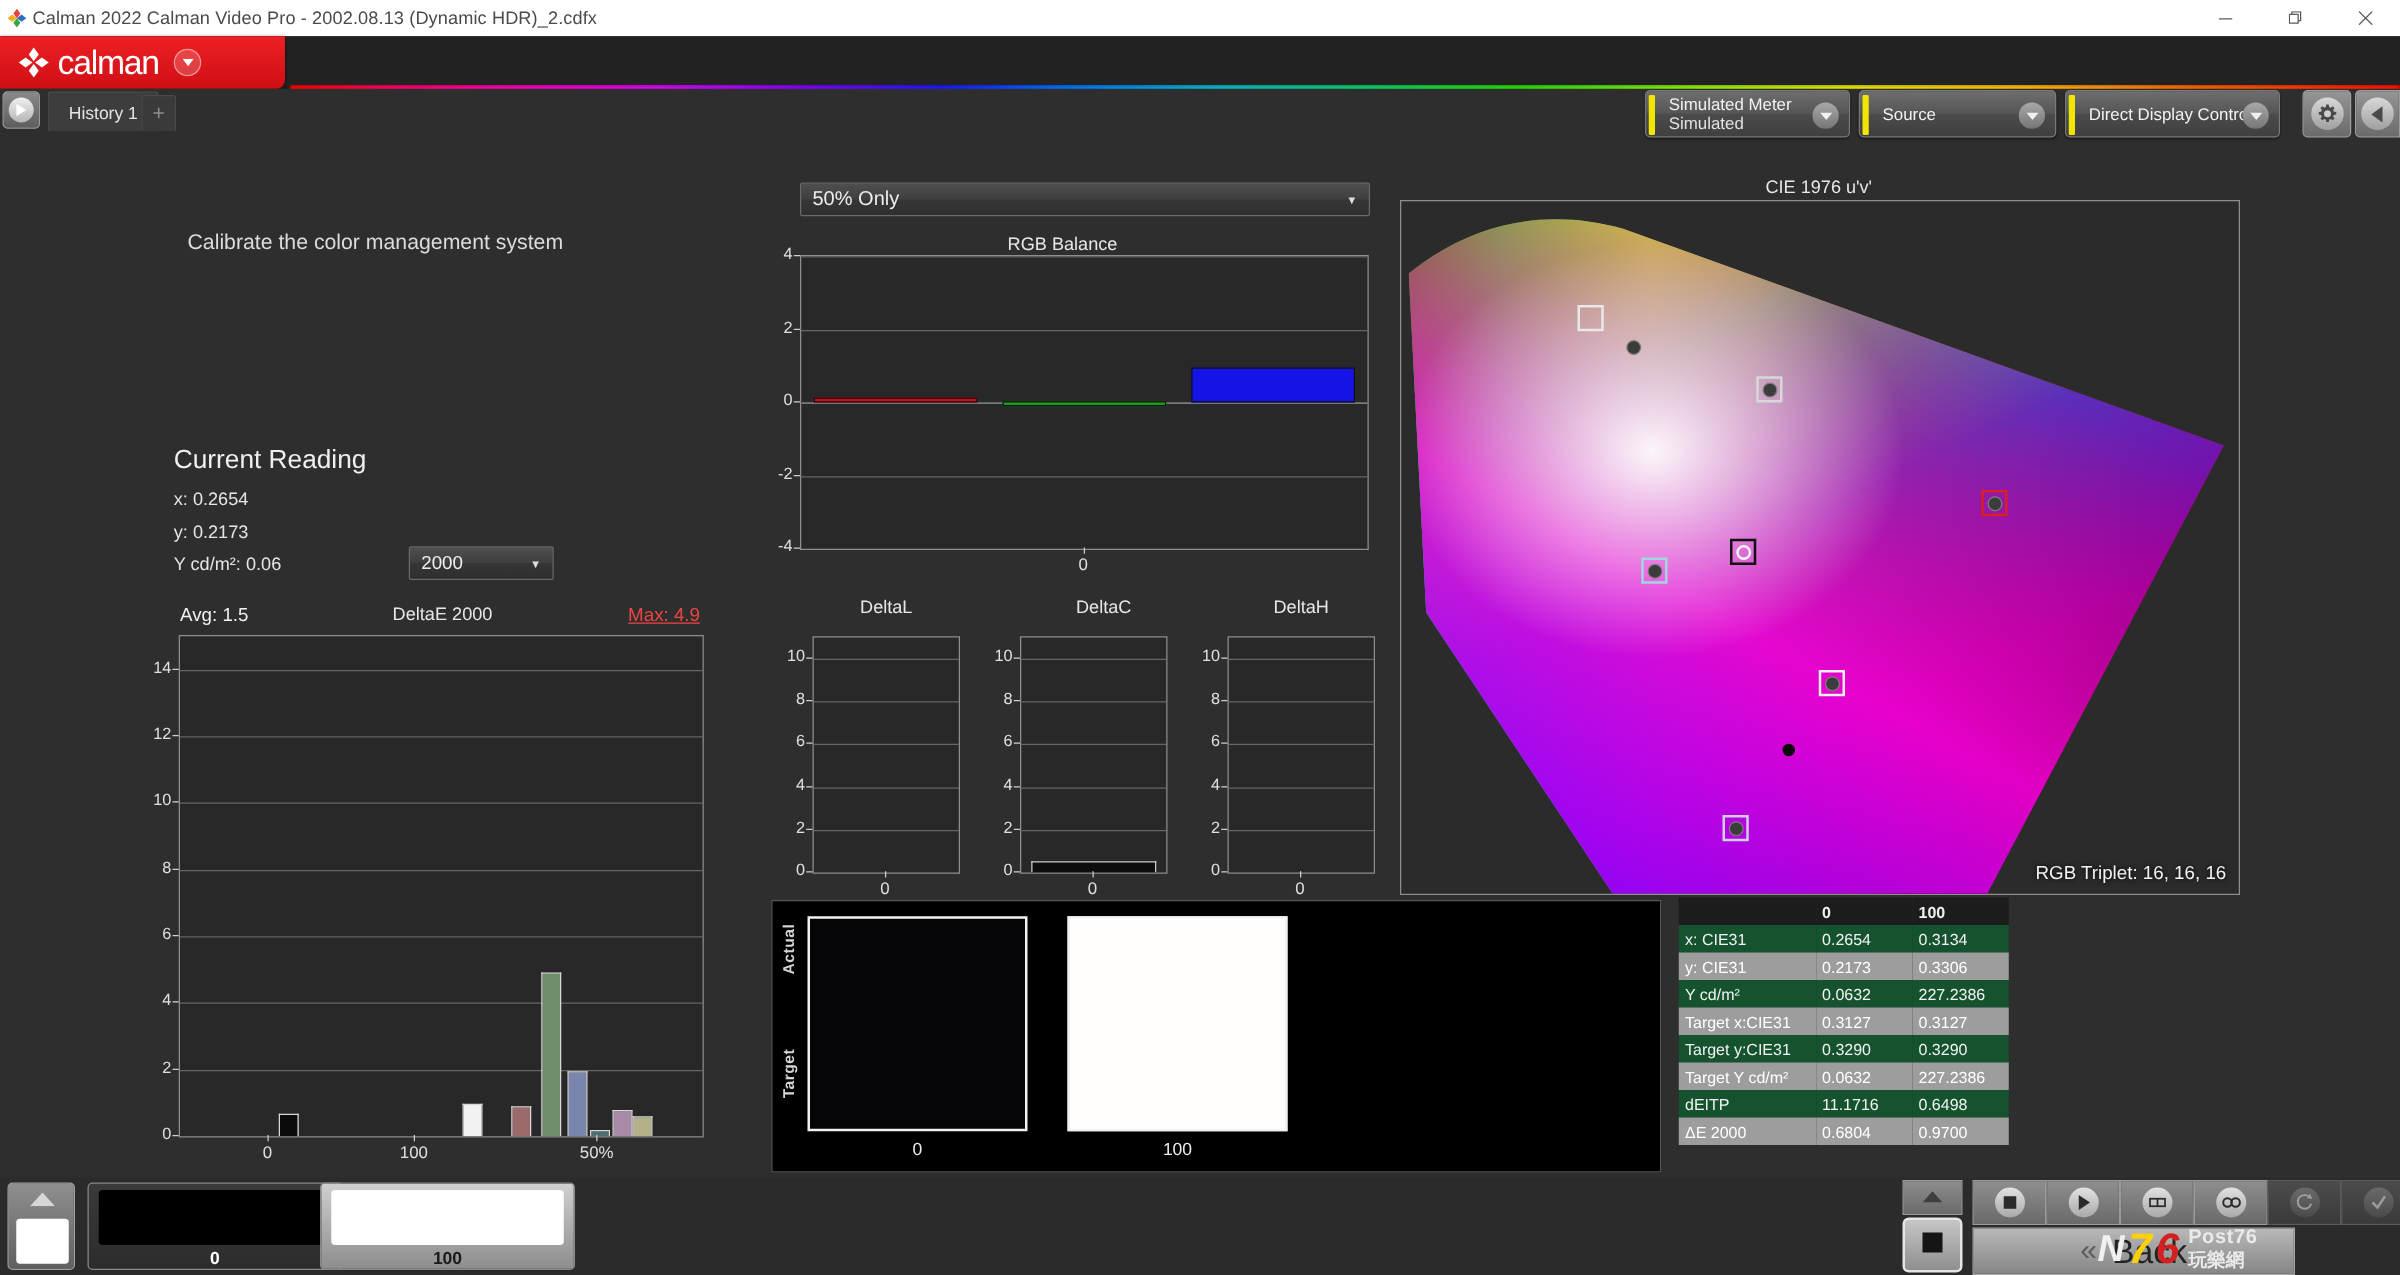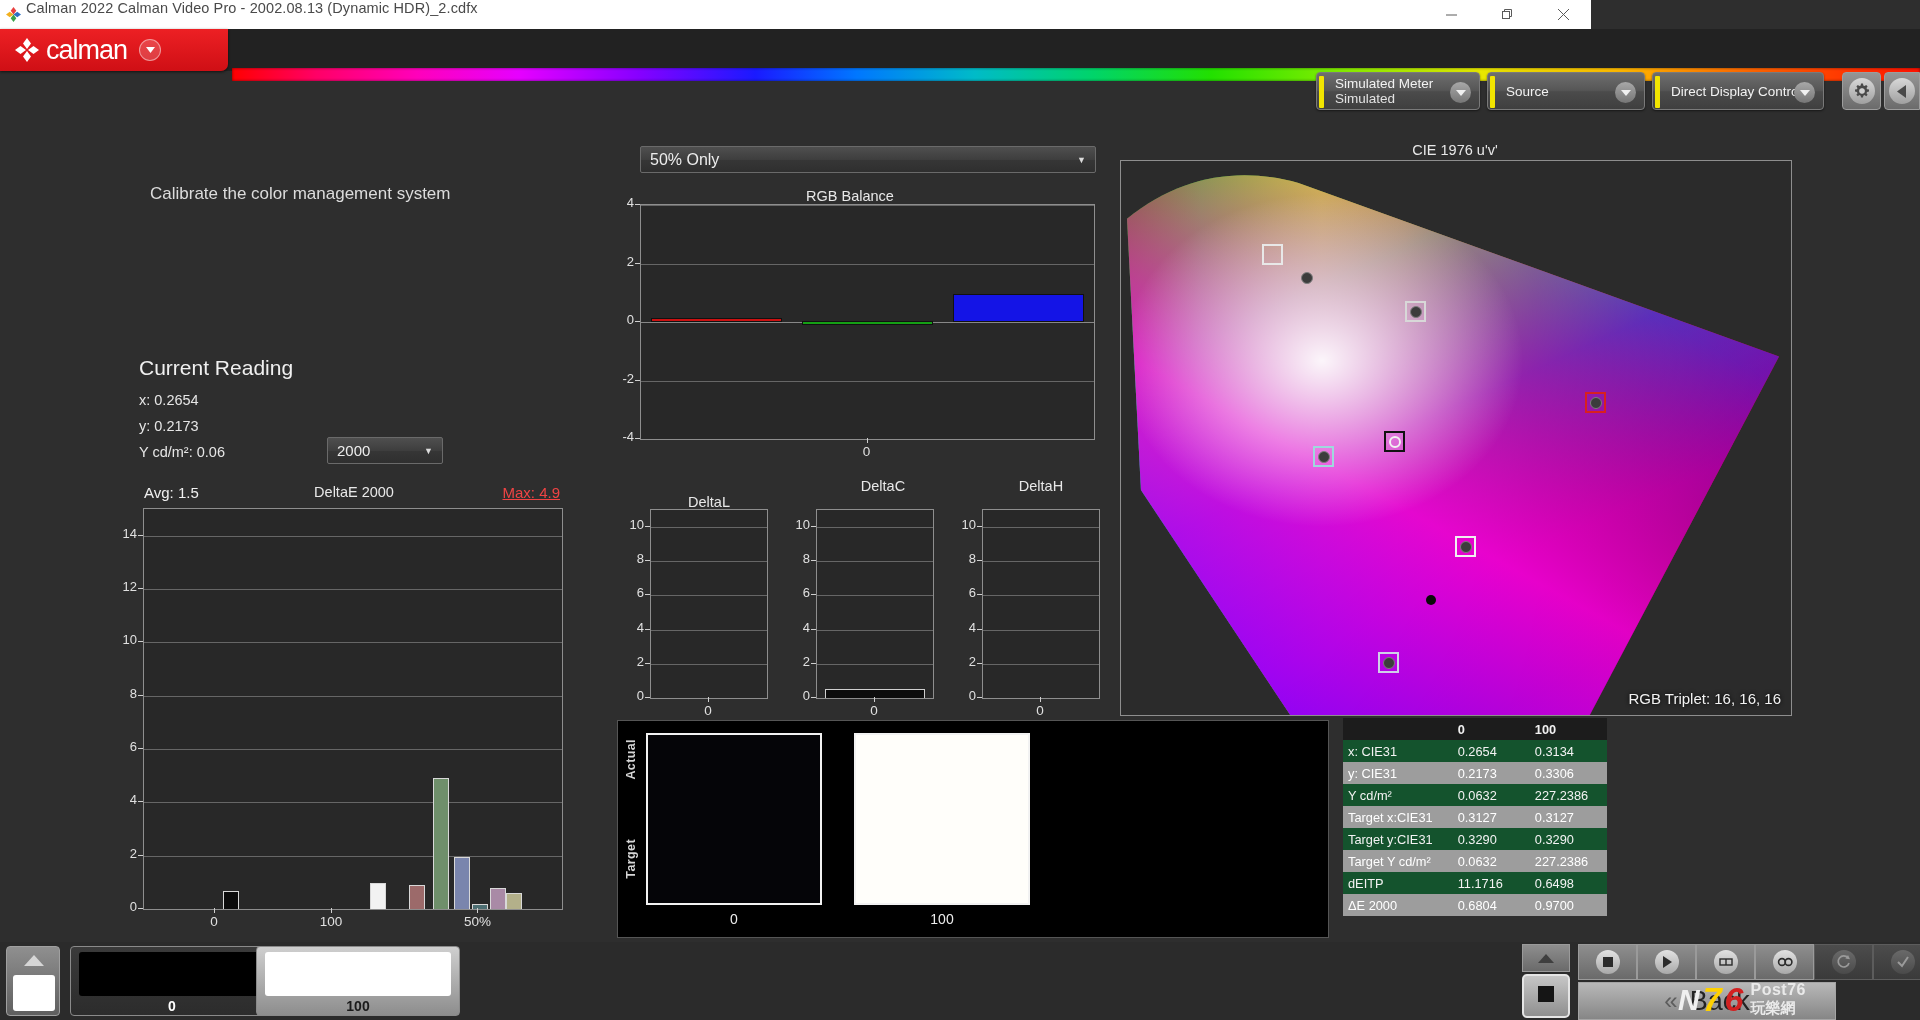--- a/index.html
+++ b/index.html
@@ -6,22 +6,22 @@
   html, body {
     width: 1920px; height: 1020px;
     background: #2b2b2b;
     font-family: "Liberation Sans", sans-serif;
     overflow: hidden;
   }
   .app { position: relative; width: 1920px; height: 1020px; background: #2e2e2e; }
 
   
   .titlebar {
-    position: absolute; top: 0; left: 0; width: 1591px; height: 29px;
-    background: #ffffff; display: flex; align-items: flex-start;
+    position: absolute; top: 0; left: 0; width: 1920px; height: 29px;
+    background: #ffffff; display: flex; align-items: center;
   }
   .tb-logo { width: 26px; height: 29px; display: flex; align-items: center; justify-content: center; }
   .tb-title { font-size: 14.5px; color: #4a4a4a; letter-spacing: .1px; white-space: nowrap; }
   .tb-btns { margin-left: auto; display: flex; height: 29px; }
   .tb-btn { width: 56px; height: 29px; display: flex; align-items: center; justify-content: center;
             color: #5a5a5a; font-size: 15px; }
 
   
   .brandbar { position: absolute; top: 29px; left: 0; width: 1920px; height: 42px; background: #222222; }
   .brand {
@@ -138,21 +138,21 @@
   #de-plot { left: 143px; top: 508px; width: 420px; height: 402px; }
 
   
   #rgb-title { left: 770px; top: 188px; width: 160px; }
   #rgb-plot { left: 640px; top: 204px; width: 455px; height: 236px; }
 
   
   .dsub-plot { top: 509px; height: 190px; width: 118px; }
   #dl-plot { left: 650px; } #dc-plot { left: 816px; } #dh-plot { left: 982px; }
   .dsub-title { top: 478px; width: 118px; }
-  #dl-title { left: 650px; margin-top: 16px; } #dc-title { left: 824px; } #dh-title { left: 982px; }
+  #dl-title { left: 650px; } #dc-title { left: 824px; } #dh-title { left: 982px; }
 
   
   #cie-title { left: 1340px; top: 142px; width: 230px; }
   #cie-plot {
     position: absolute; left: 1120px; top: 160px; width: 672px; height: 556px;
     background: #2b2b2b; border: 1px solid #8e8e8e; overflow: hidden;
   }
   #cie-triangle { position: absolute; inset: 0; }
   .cie-dot { position: absolute; border-radius: 50%; background: #3c3c3c; border: 1px solid #7d7d7d; }
   .cie-box { position: absolute; background: transparent; }
@@ -288,20 +288,35 @@
       <span class="brand-word">calman</span>
       <span class="brand-caret">
         <svg width="9" height="6" viewBox="0 0 9 6">
             <polygon points="0,0 9,0 4.5,6" fill="#fff"></polygon>
           </svg>
       </span>
     </div>
     <div class="spectrum"></div>
   </div>
 
+  <div class="tabstrip">
+    <div class="navplay">
+      <span class="circ">
+        <svg width="8" height="10" viewBox="0 0 8 10">
+            <polygon points="0,0 8,5 0,10" fill="#fff"></polygon>
+          </svg>
+      </span>
+    </div>
+    <div class="tab">
+      <span>History 1</span>
+    </div>
+    <div class="tab-add">
+      <span>+</span>
+    </div>
+  </div>
 
   <div class="pill" id="pill-meter">
     <span class="ybar"></span>
     <span class="ptxt">
       <span class="pline1">Simulated Meter</span>
       <span class="pline2">Simulated</span>
     </span>
     <span class="parrow">
       <svg width="10" height="6" viewBox="0 0 10 6">
           <polygon points="0,0 10,0 5,6" fill="#f0f0f0"></polygon>

